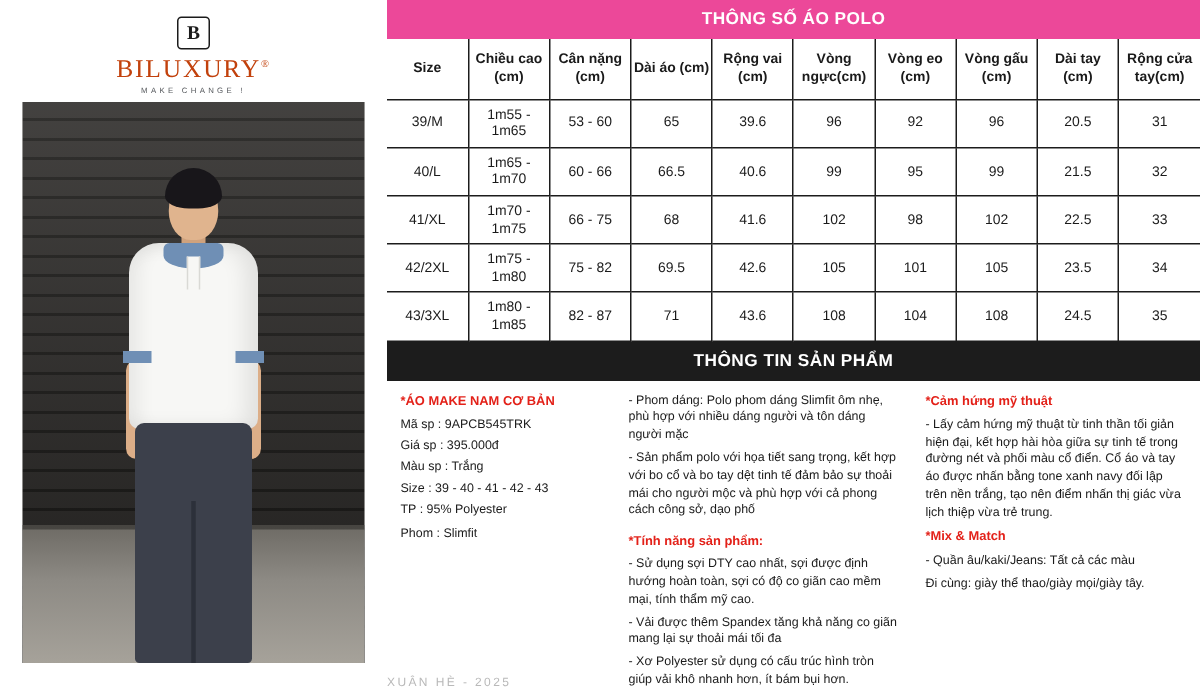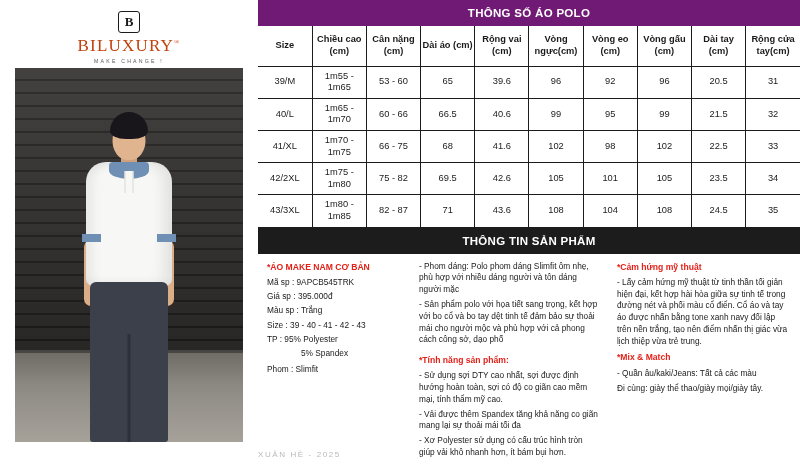--- a/index.html
+++ b/index.html
@@ -237,21 +237,21 @@
   
   .right-col {
     width: 542px;
     height: 465px;
     flex: 0 0 542px;
     display: flex;
     flex-direction: column;
   }
 
   .title-bar {
-    background: #701a75;
+    background: #ec4899;
     color: #ffffff;
     text-align: center;
     font-weight: bold;
     font-size: 11.5px;
     letter-spacing: 0.3px;
     padding: 7px 0 7px;
   }
 
   table.spec {
     width: 100%;
@@ -438,21 +438,20 @@
 
     <div class="info-body">
 
       <div class="info-col col-a">
         <p class="hd">*ÁO MAKE NAM CƠ BẢN</p>
         <p class="ln">Mã sp : 9APCB545TRK</p>
         <p class="ln">Giá sp : 395.000đ</p>
         <p class="ln">Màu sp : Trắng</p>
         <p class="ln">Size     : 39 - 40 - 41 - 42 - 43</p>
         <p class="ln">TP      : 95% Polyester</p>
-        <p class="ln indent">5% Spandex</p>
         <p class="ln" style="margin-top:4px;">Phom : Slimfit</p>
       </div>
 
       <div class="info-col col-b">
         <p class="bullet">- Phom dáng: Polo phom dáng Slimfit ôm nhẹ, phù hợp với nhiều dáng người và tôn dáng người mặc</p>
         <p class="bullet">- Sản phẩm polo với họa tiết sang trọng, kết hợp với bo cổ và bo tay dệt tinh tế đảm bảo sự thoải mái cho người mộc và phù hợp với cả phong cách công sở, dạo phố</p>
         <p class="hd2">*Tính năng sản phẩm:</p>
         <p class="bullet">- Sử dụng sợi DTY cao nhất, sợi được định hướng hoàn toàn, sợi có độ co giãn cao mềm mại, tính thẩm mỹ cao.</p>
         <p class="bullet">- Vải được thêm Spandex tăng khả năng co giãn mang lại sự thoải mái tối đa</p>
         <p class="bullet">- Xơ Polyester sử dụng có cấu trúc hình tròn giúp vải khô nhanh hơn, ít bám bụi hơn.</p>

